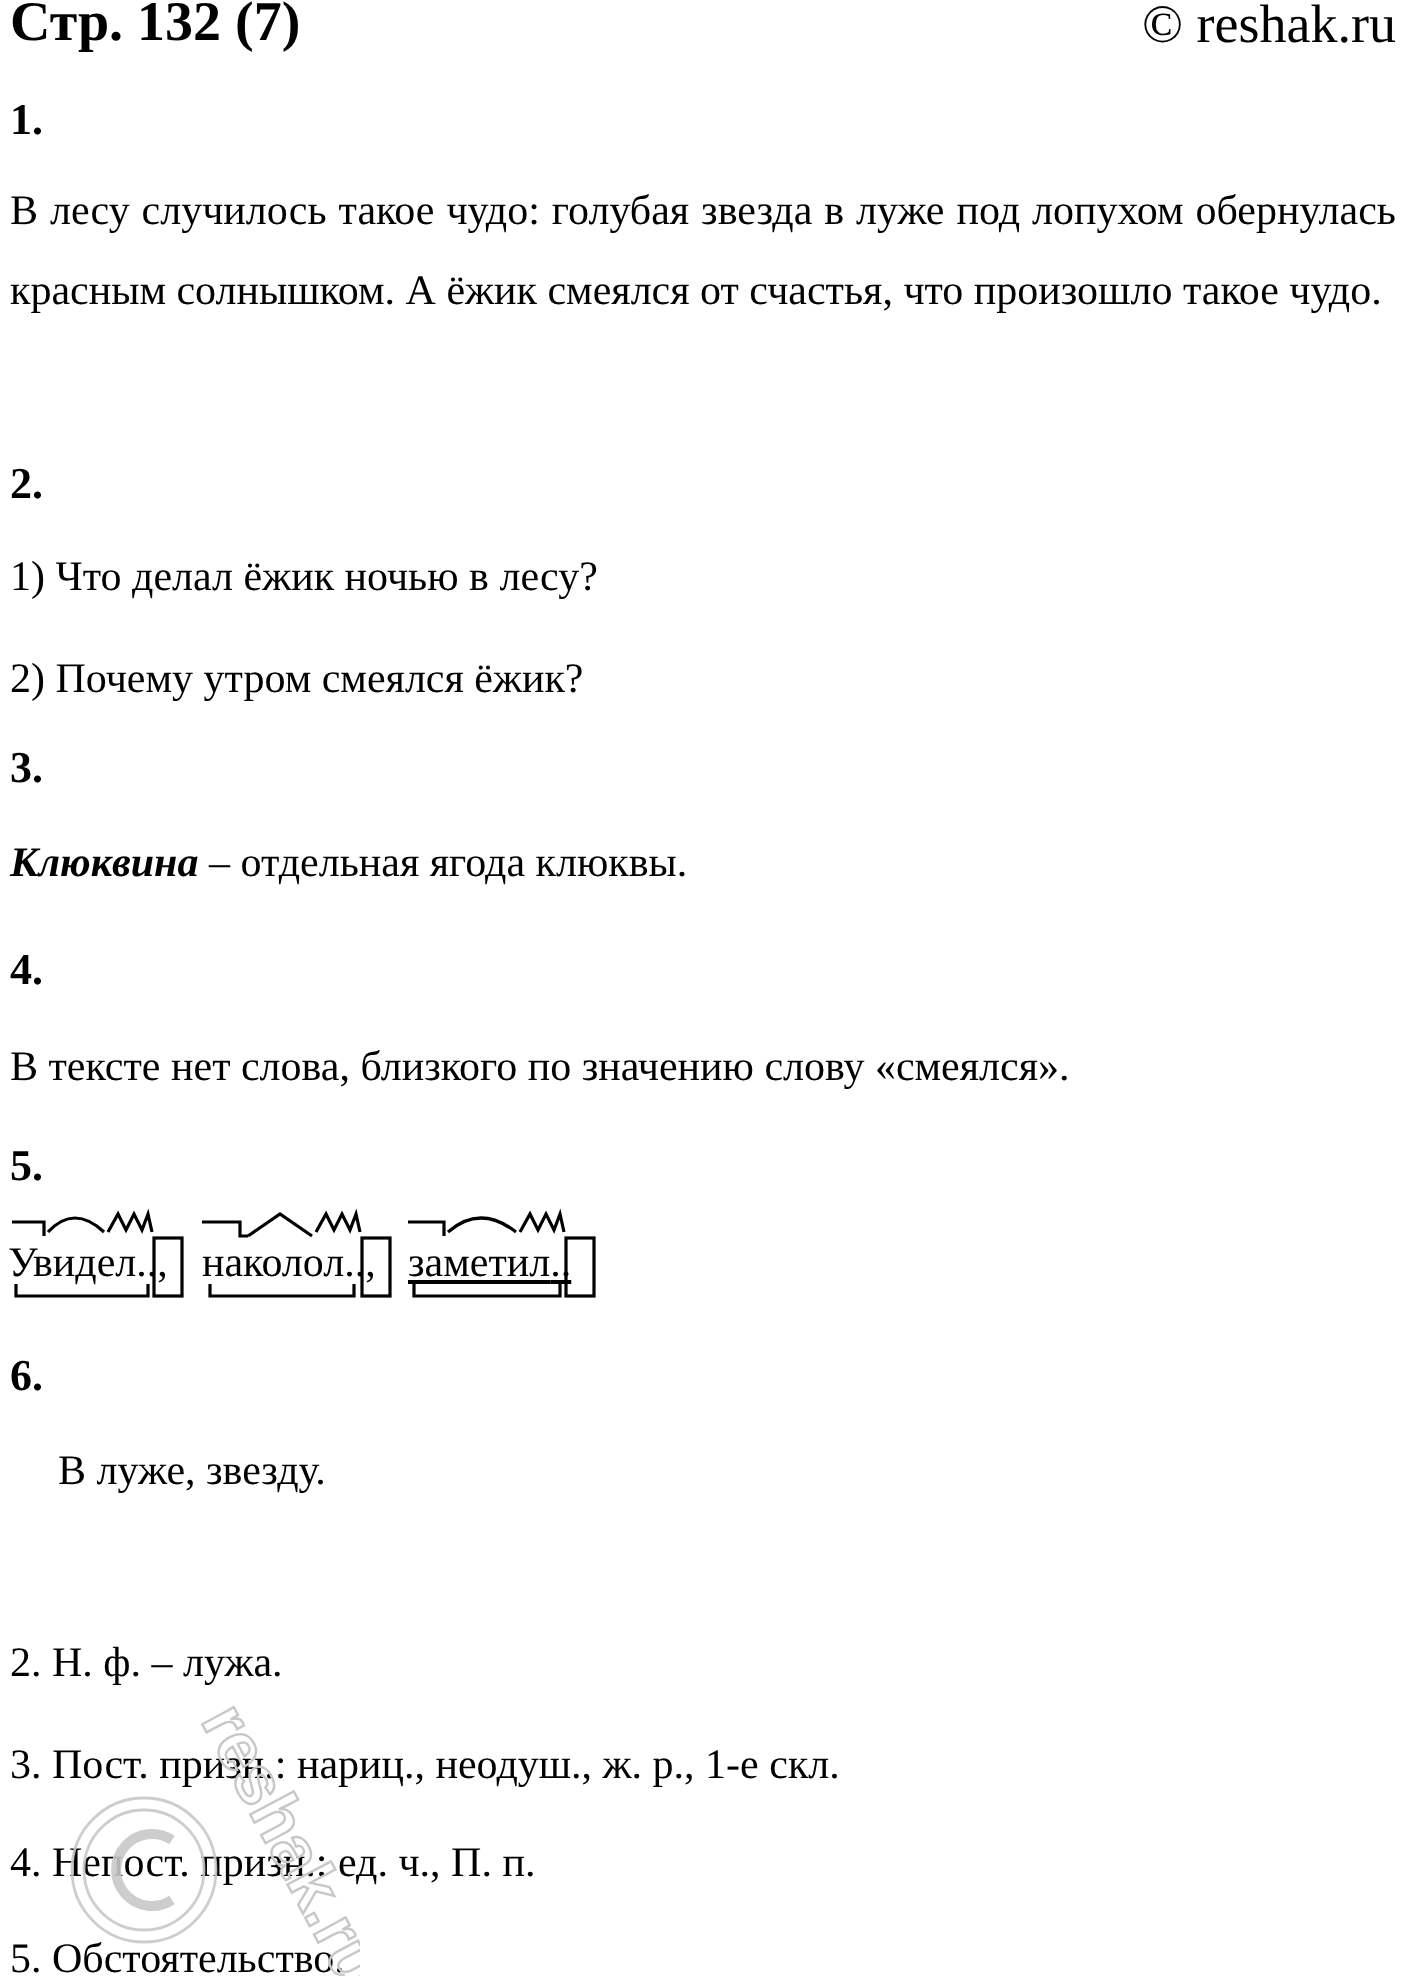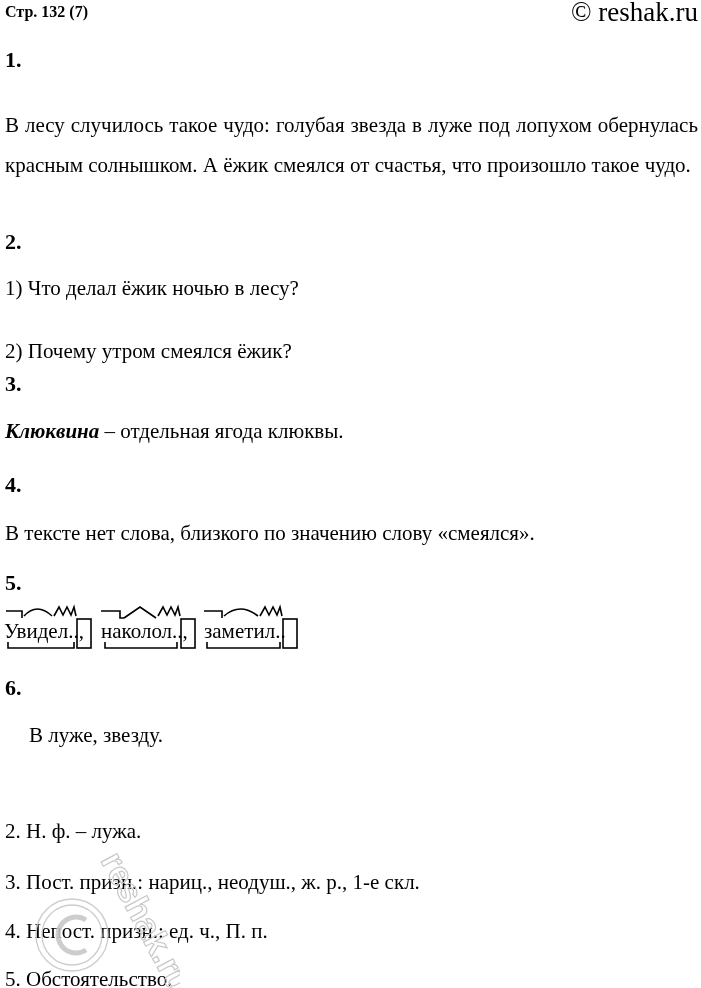--- a/index.html
+++ b/index.html
@@ -18,21 +18,21 @@
     .page {
       position: absolute;
       left: 0;
       top: 0;
       width: 701px;
       height: 988px;
     }
     .abs { position: absolute; white-space: nowrap; }
     .title {
       left: 5px; top: -1px;
-      font-size: 16px; font-weight: bold; line-height: 26px;
+      font-size: 28px; font-weight: bold; line-height: 26px;
     }
     .copyright {
       right: 3px; top: -1px;
       font-size: 27px; line-height: 26px;
     }
     .num {
       left: 5px;
       font-size: 22px; font-weight: bold; line-height: 26px;
     }
     .txt {
@@ -73,25 +73,25 @@
   </style>
 </head>
 <body>
 
 <div class="page">
 
   <div class="abs title">Стр. 132 (7)</div>
   <div class="abs copyright">© reshak.ru</div>
 
   <div class="abs num" style="top:47px;">1.</div>
-  <div class="para" style="top:85px;margin-top:20px;">В лесу случилось такое чудо: голубая звезда в луже под лопухом обернулась красным солнышком. А ёжик смеялся от счастья, что произошло такое чудо.</div>
+  <div class="para" style="top:85px;">В лесу случилось такое чудо: голубая звезда в луже под лопухом обернулась красным солнышком. А ёжик смеялся от счастья, что произошло такое чудо.</div>
 
   <div class="abs num" style="top:229px;">2.</div>
   <div class="abs txt" style="top:275px;">1) Что делал ёжик ночью в лесу?</div>
-  <div class="abs txt" style="top:338px;">2) Почему утром смеялся ёжик?</div>
+  <div class="abs txt" style="top:326px;">2) Почему утром смеялся ёжик?</div>
 
   <div class="abs num" style="top:371px;">3.</div>
   <div class="abs txt" style="top:418px;">
     <span class="bolditalic">Клюквина</span><span> – отдельная ягода клюквы.</span>
   </div>
 
   <div class="abs num" style="top:472px;">4.</div>
   <div class="abs txt" style="top:520px;">В тексте нет слова, близкого по значению слову «смеялся».</div>
 
   <div class="abs num" style="top:570px;">5.</div>
@@ -122,21 +122,21 @@
         <rect x="283" y="21" width="14" height="29"></rect>
         <path d="M207 44 V50 H280 V44"></path>
       </g>
     </svg>
     <div class="morph-word" style="left:4px;">
       <span>Увидел</span><span>..</span><span>,</span>
     </div>
     <div class="morph-word" style="left:101px;">
       <span>наколол</span><span>..</span><span>,</span>
     </div>
-    <div class="morph-word" style="left:204px;">
+    <div class="morph-word" style="left:204px;text-decoration:underline;">
       <span>заметил</span><span>..</span><span></span>
     </div>
   </div>
 
   <div class="abs num" style="top:675px;">6.</div>
   <div class="abs txt" style="top:722px;margin-left:24px;">В луже, звезду.</div>
   <div class="abs txt" style="top:818px;">2. Н. ф. – лужа.</div>
   <div class="abs txt" style="top:869px;">3. Пост. призн.: нариц., неодуш., ж. р., 1-е скл.</div>
   <div class="abs txt" style="top:918px;">4. Непост. призн.: ед. ч., П. п.</div>
   <div class="abs txt" style="top:966px;">5. Обстоятельство.</div>

